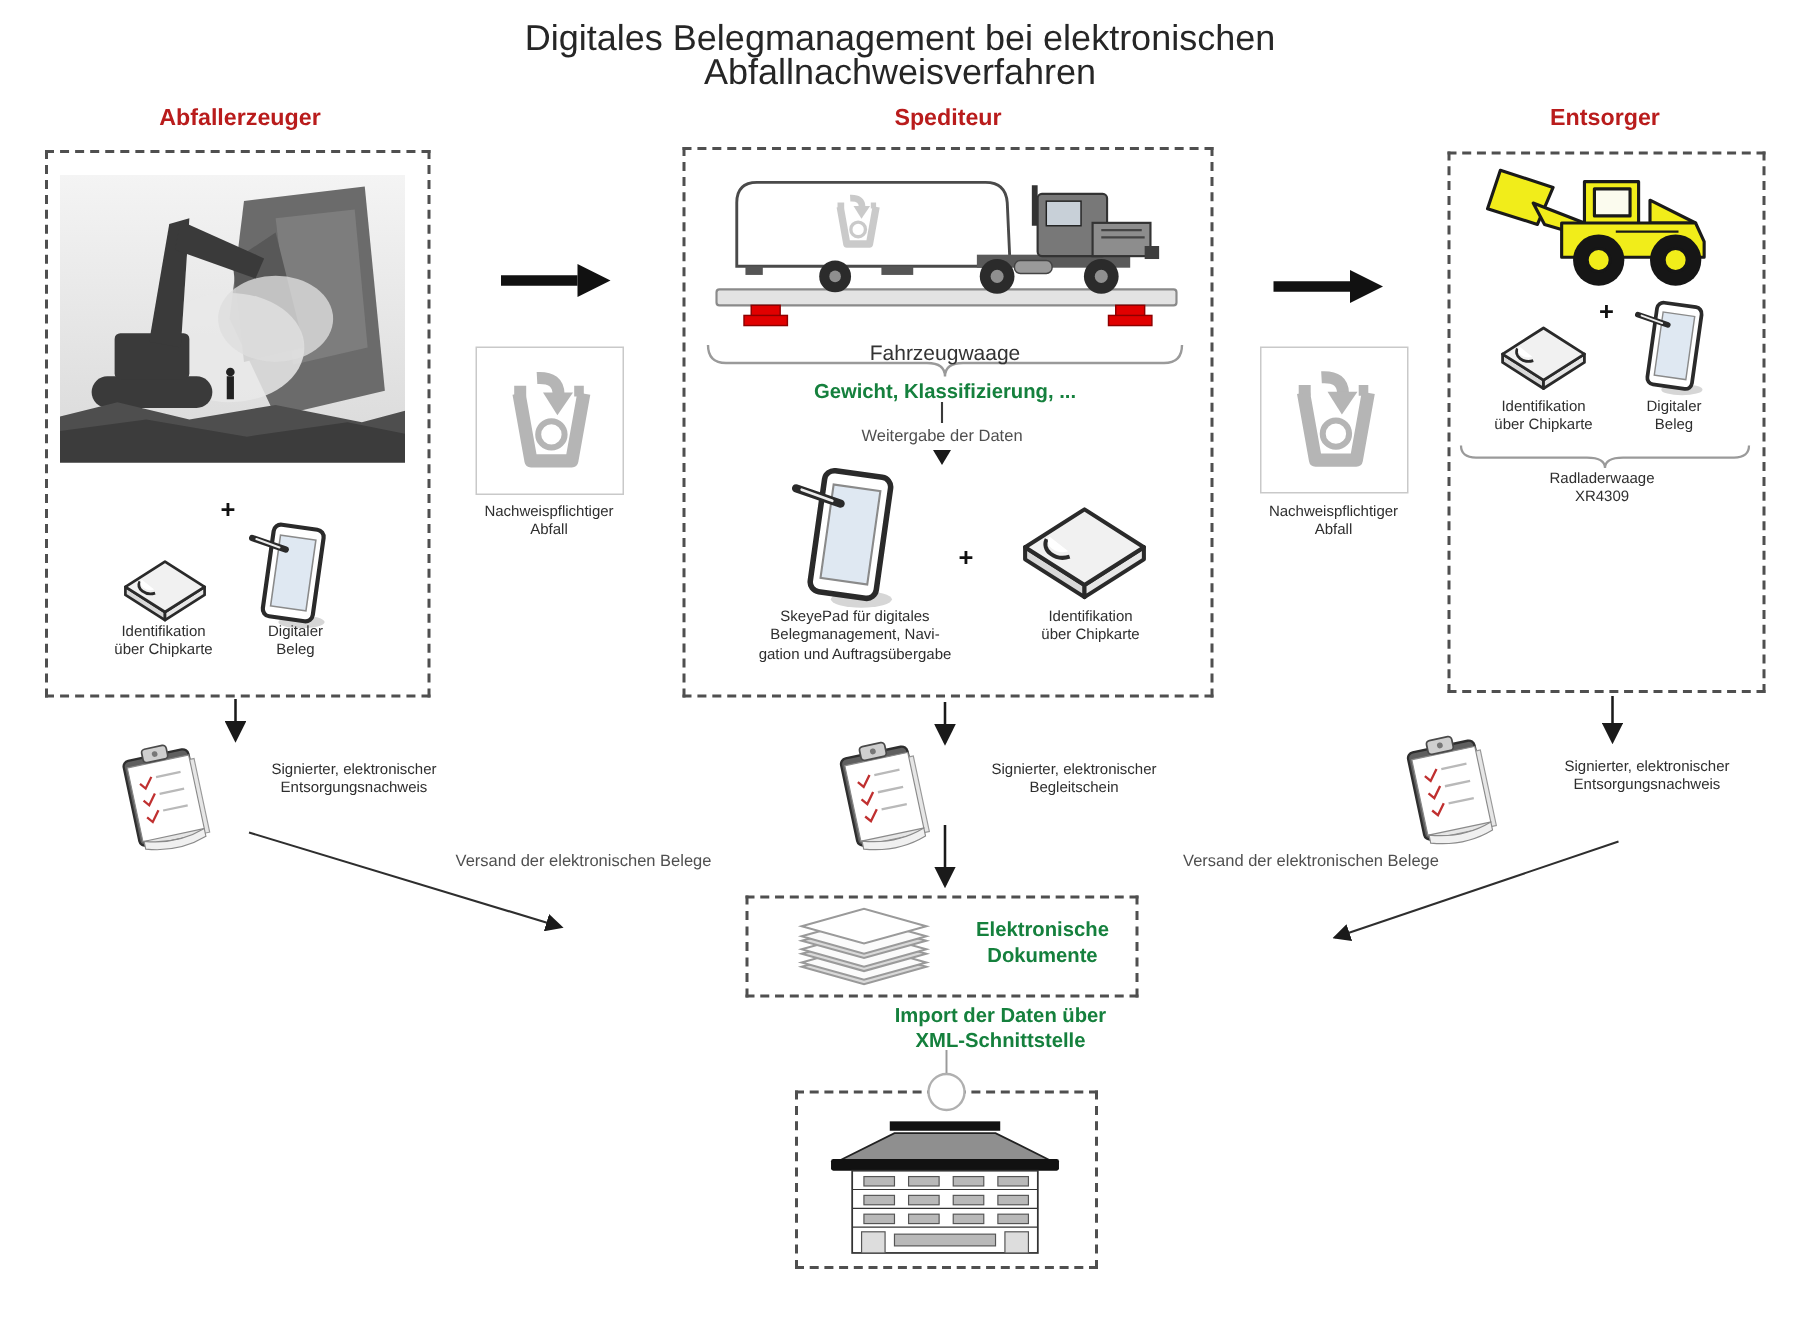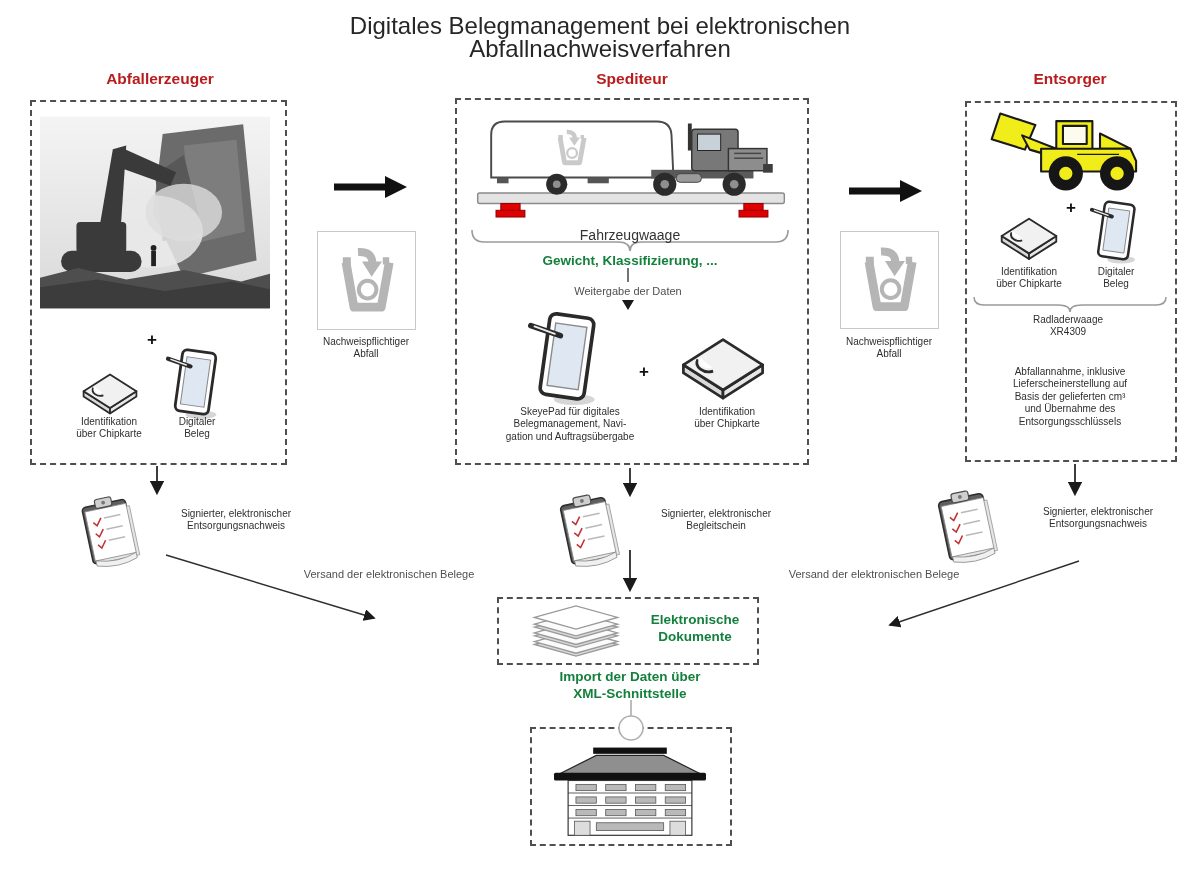--- a/index.html
+++ b/index.html
@@ -233,27 +233,20 @@
     <div>Beleg</div>
   </div>
 
   <svg class="abs" style="left:972px;top:295px;" width="196" height="18" viewBox="0 0 196 18">
     <path d="M2 2 Q2 10 12 10 L86 10 Q98 10 98 17 Q98 10 110 10 L184 10 Q194 10 194 2" fill="none" stroke="#9a9a9a" stroke-width="1.5"></path>
   </svg>
   <div class="abs ctr lbl z2" style="left:1068px;top:314px;">
     <div>Radladerwaage</div>
     <div>XR4309</div>
   </div>
-  <div class="abs ctr lbl z2" style="left:1070px;top:366px;">
-    <div>Abfallannahme, inklusive</div>
-    <div>Lieferscheinerstellung auf</div>
-    <div>Basis der gelieferten cm³</div>
-    <div>und Übernahme des</div>
-    <div>Entsorgungsschlüssels</div>
-  </div>
 
   <svg class="abs z2" style="left:72px;top:490px;" width="76" height="80" viewBox="0 0 100 100">
       <use href="#sym-clipboard"></use>
     </svg>
   <div class="abs ctr lbl z2" style="left:236px;top:508px;">
     <div>Signierter, elektronischer</div>
     <div>Entsorgungsnachweis</div>
   </div>
 
   <svg class="abs z2" style="left:550px;top:488px;" width="78" height="82" viewBox="0 0 100 100">
@@ -285,21 +278,21 @@
       <polygon points="12,27 55,15 98,27 55,39" fill="#d9d9d9"></polygon>
       <polygon points="12,24 55,12 98,24 55,36" fill="#fbfbfb"></polygon>
       <polygon points="12,17 55,5 98,17 55,29" fill="#ffffff"></polygon>
     </g>
   </svg>
   <div class="abs ctr lbl-md z2" style="left:695px;top:611px;">
     <div>Elektronische</div>
     <div>Dokumente</div>
   </div>
 
-  <div class="abs ctr lbl-md" style="left:630px;top:668px;">
+  <div class="abs ctr lbl-md" style="left:667px;top:668px;">
     <div>Import der Daten über</div>
     <div>XML-Schnittstelle</div>
   </div>
 
   <div class="dashed" style="left:530px;top:727px;width:198px;height:115px;"></div>
   <svg class="abs z2" style="left:546px;top:746px;" width="168" height="94" viewBox="0 0 210 120">
     <rect x="58" y="2" width="94" height="8" fill="#111"></rect>
     <polygon points="14,36 196,36 148,12 62,12" fill="#8f8f8f" stroke="#222" stroke-width="1.5"></polygon>
     <rect x="8" y="34" width="194" height="10" rx="2" fill="#111"></rect>
     <rect x="26" y="44" width="158" height="70" fill="#fff" stroke="#333" stroke-width="1.5"></rect>

